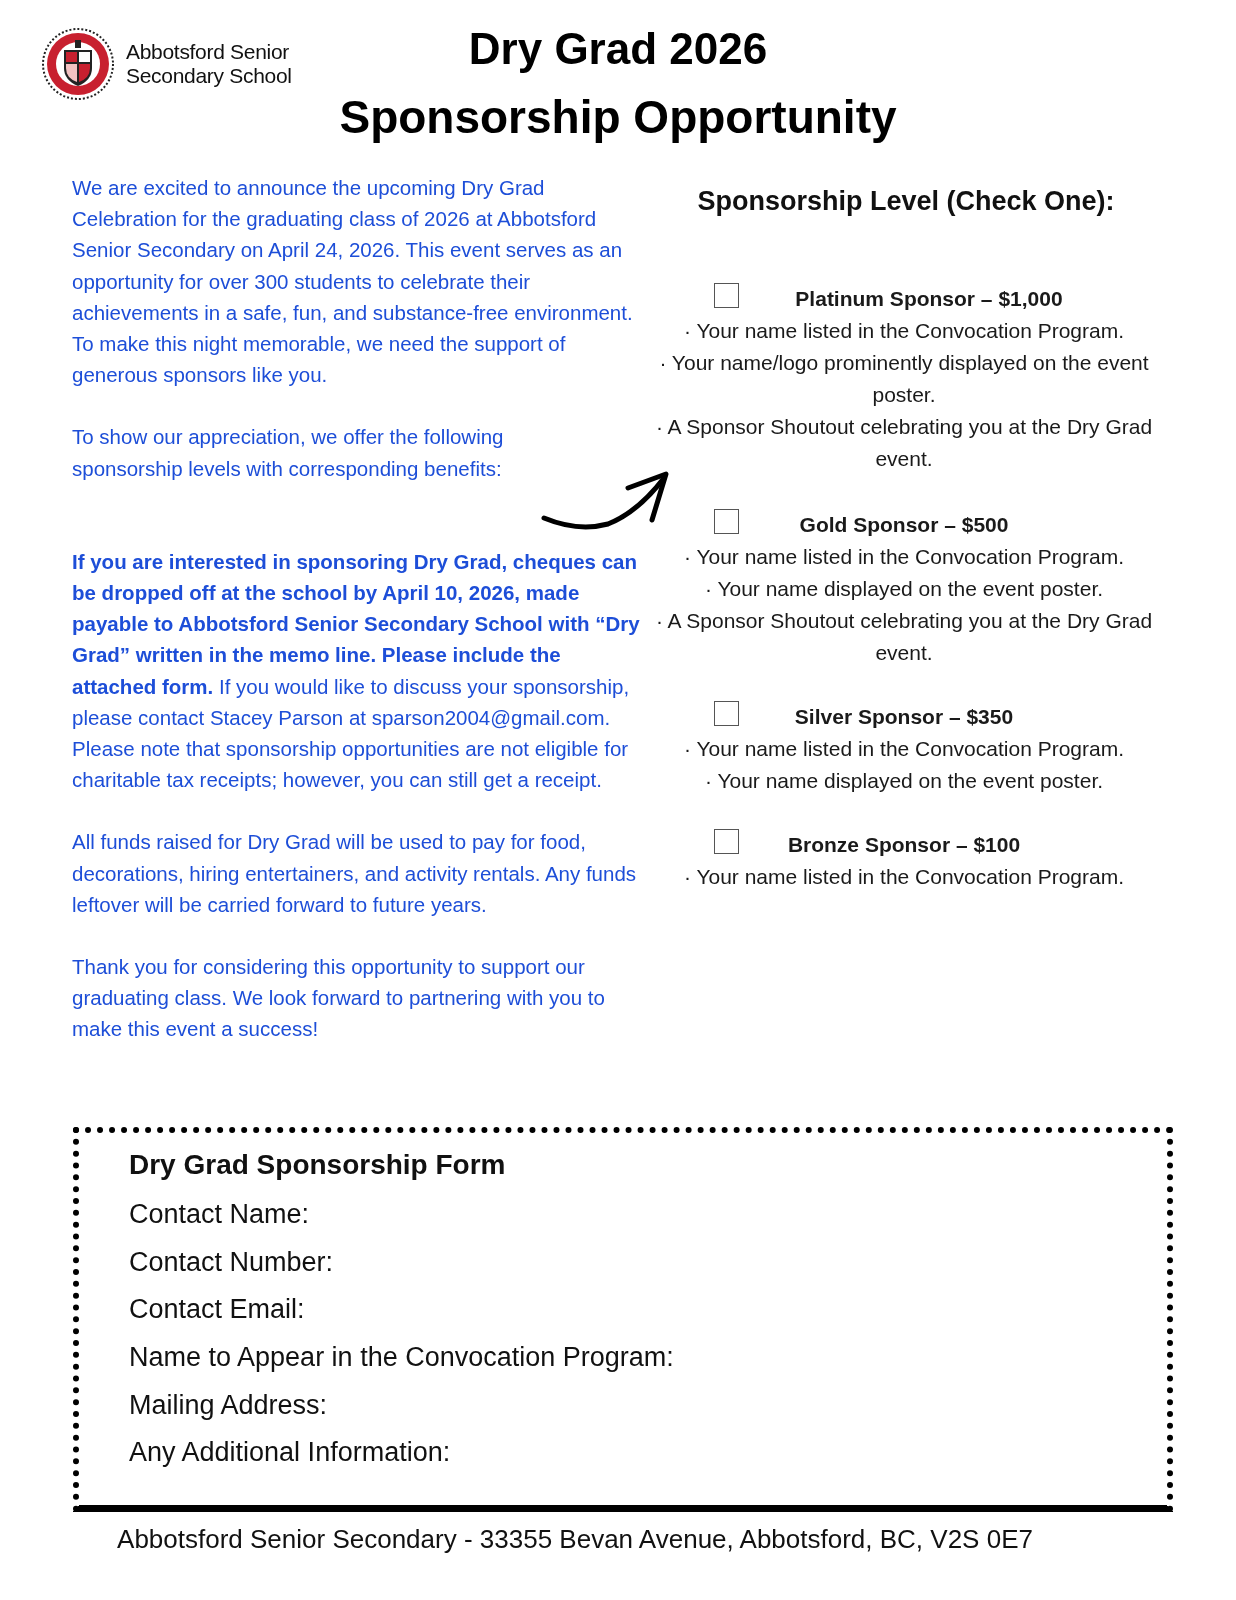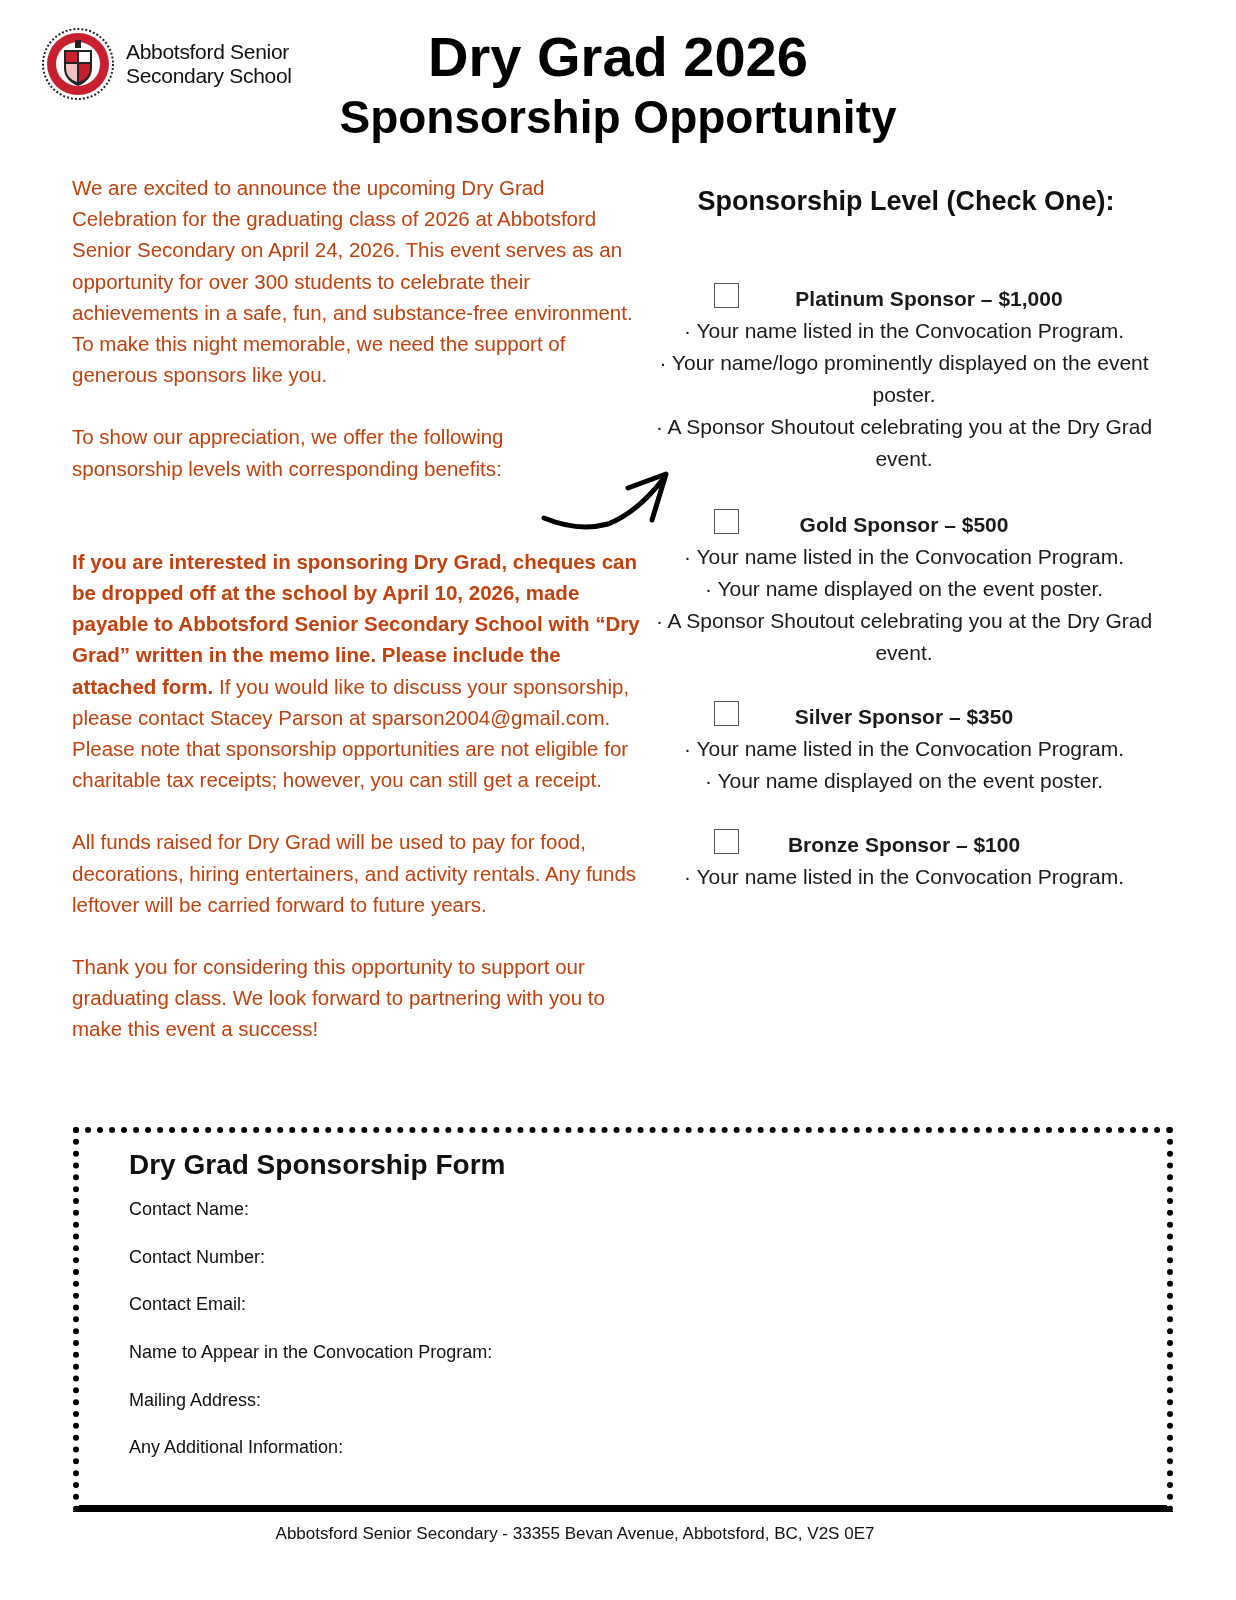--- a/index.html
+++ b/index.html
@@ -10,26 +10,26 @@
     .logo { position: absolute; left: 42px; top: 28px; display: flex; align-items: center; }
     .seal { width: 72px; height: 72px; }
     .school-name {
       margin-left: 12px; font-family: "Liberation Sans", sans-serif;
       font-size: 21px; line-height: 24px; color: #111; letter-spacing: -0.3px;
     }
     .title {
       position: absolute; left: 0; width: 1236px; text-align: center;
       font-family: "Liberation Sans", sans-serif; font-weight: bold; color: #000;
     }
-    .title.l1 { top: 24px; font-size: 56px; }
+    .title.l1 { top: 24px; font-size: 44px; }
     .title.l2 { top: 90px; font-size: 46px; }
 
     .left-col {
       position: absolute; left: 72px; top: 172px; width: 570px;
-      font-family: "Liberation Sans", sans-serif; font-size: 20.5px; line-height: 31.2px; color: #c2410c;
+      font-family: "Liberation Sans", sans-serif; font-size: 20.5px; line-height: 31.2px; color: #1d4ed8;
     }
     .left-col p { margin: 0; }
     .gap { height: 31px; }
     .gap2 { height: 62px; }
     .bold { font-weight: bold; }
 
     .arrow { position: absolute; left: 538px; top: 466px; width: 136px; height: 72px; }
 
     .right-col {
       position: absolute; left: 652px; top: 186px; width: 504px; text-align: center;
@@ -48,25 +48,25 @@
       position: absolute; left: 73px; top: 1127px; width: 1100px; height: 385px;
       border-top: 6px dotted #000; border-left: 6px dotted #000; border-right: 6px dotted #000;
       border-bottom: 7px solid #000; box-sizing: border-box;
     }
     .form-title {
       position: absolute; left: 50px; top: 16px;
       font-family: "Liberation Sans", sans-serif; font-weight: bold; font-size: 28px; color: #111;
     }
     .form-field {
       position: absolute; left: 50px; font-family: "Liberation Sans", sans-serif;
-      font-size: 18px; color: #111;
+      font-size: 27px; color: #111;
     }
     .footer {
       position: absolute; left: 0; width: 1150px; top: 1524px; text-align: center;
-      font-family: "Liberation Sans", sans-serif; font-size: 17px; color: #111;
+      font-family: "Liberation Sans", sans-serif; font-size: 26px; color: #111;
     }
   </style>
 </head>
 <body>
 
 <div class="logo">
   <svg class="seal" viewBox="0 0 72 72">
     <circle cx="36" cy="36" r="35" fill="#fff" stroke="#222" stroke-width="2" stroke-dasharray="2 2"></circle>
     <circle cx="36" cy="36" r="31" fill="#c8202f"></circle>
     <circle cx="36" cy="36" r="22" fill="#fff"></circle>

